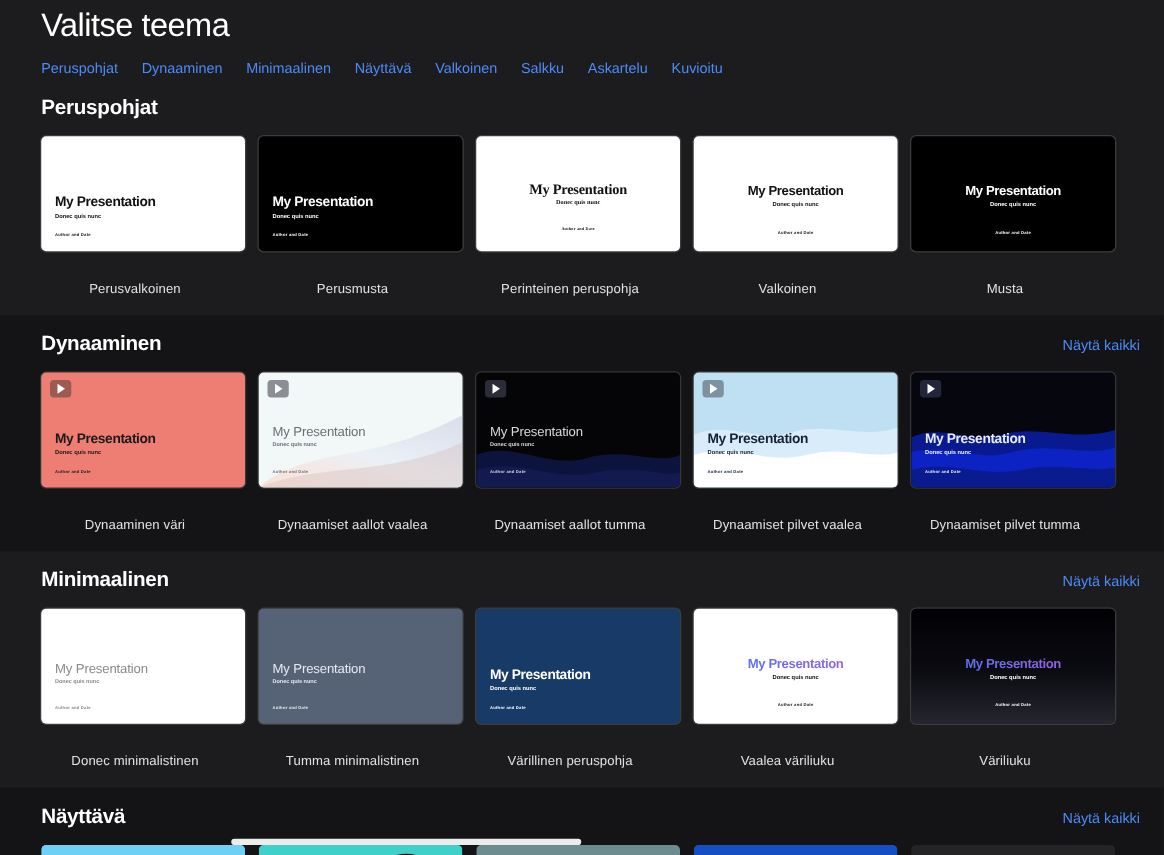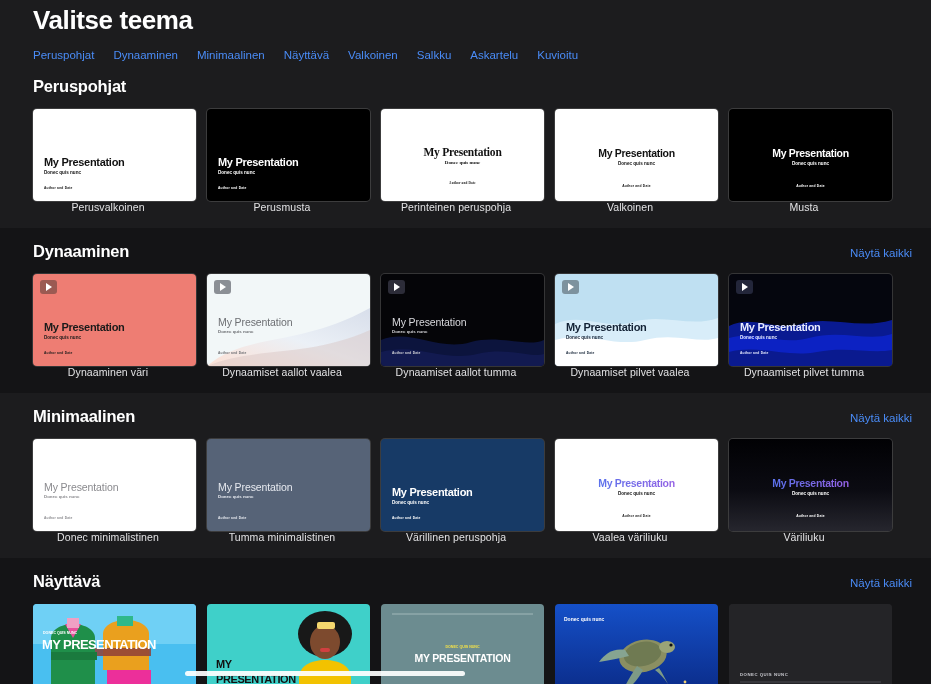--- a/index.html
+++ b/index.html
@@ -28,41 +28,41 @@
     width: 19px; height: 19px; border-radius: 50%;
     border: 1.4px solid #3d7ef0; background: #222226;
     display: flex; align-items: center; justify-content: center;
     cursor: pointer;
   }
   .more-btn .dots { display: flex; gap: 1.6px; }
   .more-btn .dots i { width: 2.2px; height: 2.2px; border-radius: 50%; background: #4a8cf7; display: block; }
 
   
   .header { padding: 6px 0 0 33px; }
-  .page-title { font-size: 26px; font-weight: bold; letter-spacing: -0.4px; color: #fff; line-height: 1.1; }
+  .page-title { font-size: 26px; font-weight: normal; letter-spacing: -0.4px; color: #fff; line-height: 1.1; }
   .cat-nav { display: flex; gap: 19px; margin-top: 14px; }
   .cat-nav span { font-size: 11.5px; color: #4a8cf7; cursor: pointer; white-space: nowrap; }
 
   
   .section { position: relative; padding-left: 33px; }
   .section.alt { background: #141416; }
   .section-head { display: flex; align-items: flex-end; justify-content: space-between; padding-right: 19px; }
   .section-title { font-size: 16.5px; font-weight: bold; letter-spacing: -0.2px; color: #fff; }
   .show-all { font-size: 11.5px; color: #4a8cf7; cursor: pointer; padding-bottom: 2px; }
 
   .row { display: flex; gap: 24px; margin-top: 13px; }
 
   .card { width: 150px; flex: 0 0 auto; }
   .thumb {
     width: 163px; height: 92px; border-radius: 4px; overflow: hidden;
     position: relative; background: #fff;
   }
   .thumb.bordered { box-shadow: 0 0 0 1px rgba(255,255,255,0.14); }
   .card-label {
-    margin-top: 0; font-size: 10.5px; text-align: center;
+    margin-top: 24px; font-size: 10.5px; text-align: center;
     color: #e2e2e4; letter-spacing: 0.1px; white-space: nowrap; overflow: hidden;
   }
 
   
   .slide { position: absolute; inset: 0; }
   .s-title { position: absolute; font-weight: bold; }
   .s-sub   { position: absolute; }
   .s-auth  { position: absolute; font-size: 3.3px; letter-spacing: .2px; }
 
   

